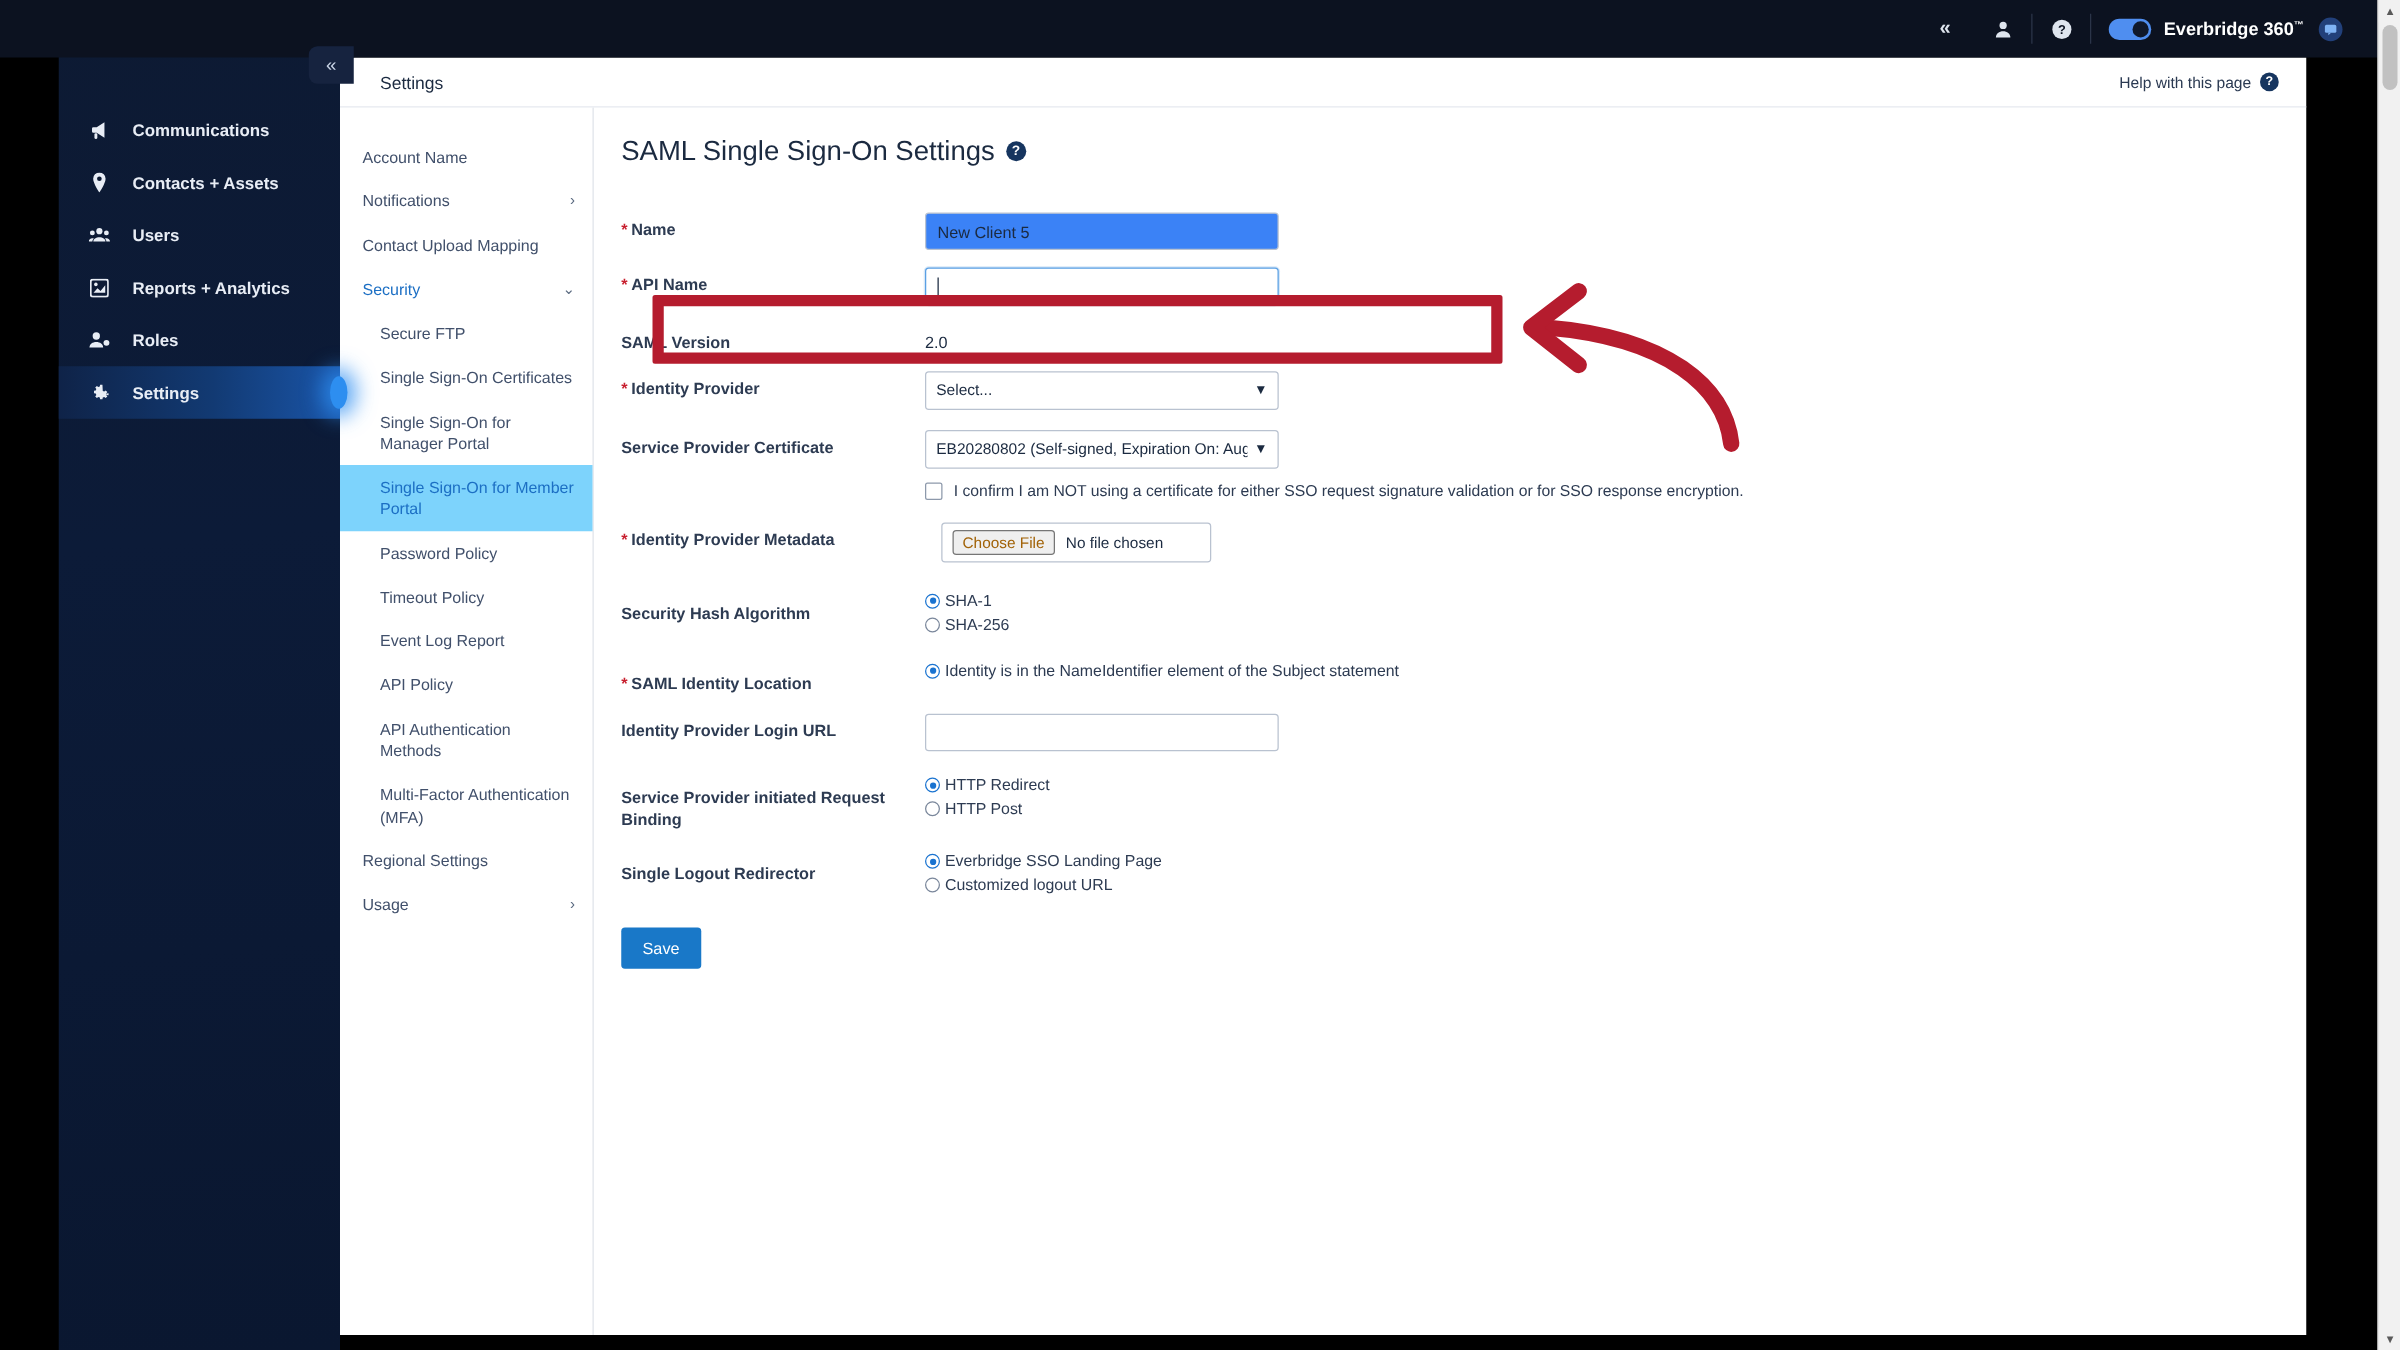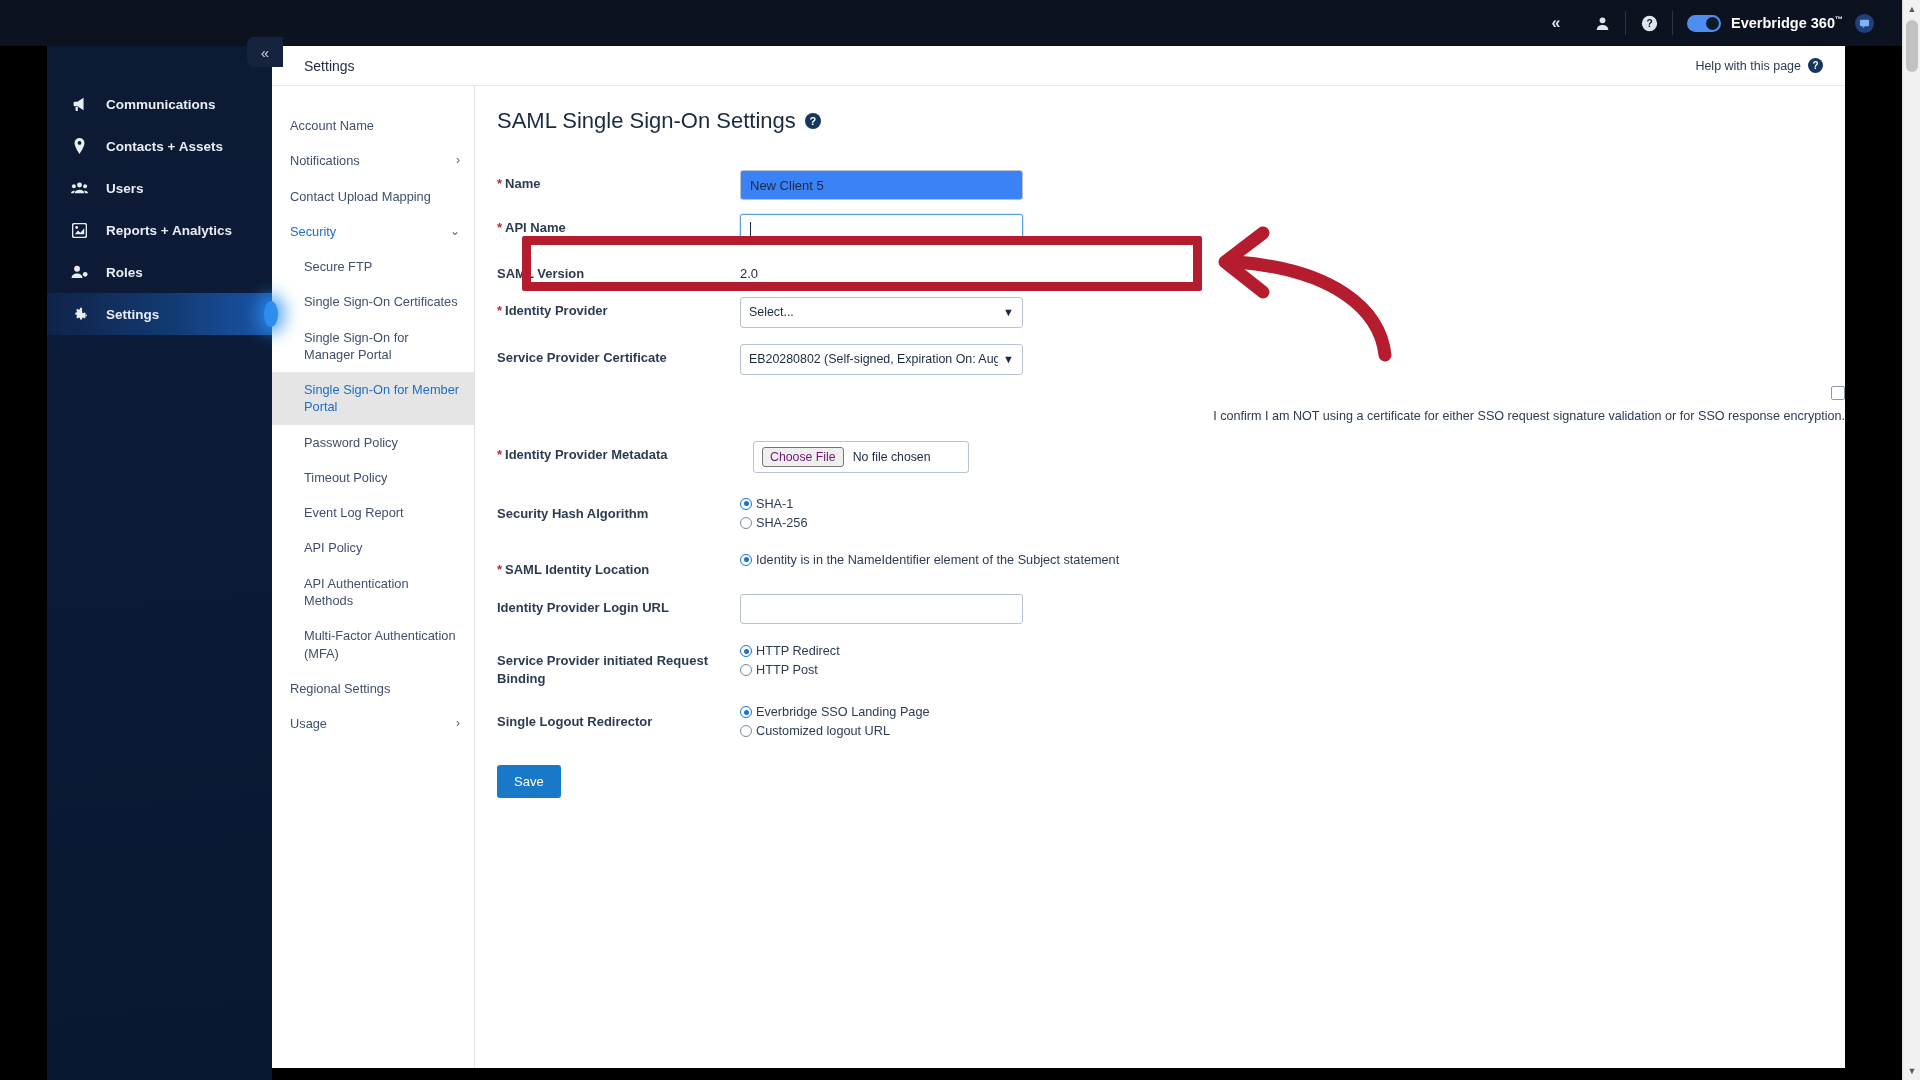--- a/index.html
+++ b/index.html
@@ -85,21 +85,21 @@
     flex-shrink: 0;
   }
   .subnav-item {
     position: relative; display: flex; align-items: flex-start;
     justify-content: space-between;
     padding: 9px 14px 9px 18px;
     font-size: 12.8px; color: #41506b; line-height: 1.35;
   }
   .subnav-item.child { padding-left: 32px; }
   .subnav-item.link { color: #1c6fc4; }
-  .subnav-item.selected { background: #e5e5e5; color: #1c6fc4; }
+  .subnav-item.selected { background: #7dd3fc; color: #1c6fc4; }
   .subnav-item .chev { color: #5a6б80; font-size: 12px; color: #5a6a80; flex-shrink: 0; margin-left: 6px; }
 
   
   .formpane { flex: 1; padding: 22px 0 0 22px; position: relative; }
   .form-title {
     display: flex; align-items: center; gap: 9px;
     font-size: 22px; color: #1b2a40; font-weight: 400; margin-bottom: 36px;
   }
   .title-help {
     width: 16px; height: 16px; border-radius: 50%;
@@ -136,35 +136,35 @@
     background: #fff; appearance: none; outline: none;
     white-space: nowrap; overflow: hidden; text-overflow: clip;
     display: flex; align-items: center;
   }
   .selwrap { position: relative; width: 283px; }
   .selwrap .arrow {
     position: absolute; right: 9px; top: 9px; pointer-events: none;
     font-size: 11px; color: #1b2a40; font-weight: 700;
   }
 
-  .checkrow { display: flex; align-items: flex-end; gap: 9px; padding-top: 3px; flex-direction: column; }
+  .checkrow { display: flex; align-items: flex-end; gap: 9px; padding-top: 3px; }
   .cbox {
     width: 14px; height: 14px; border: 1px solid #8d99ab;
     border-radius: 2px; background: #fff; flex-shrink: 0;
   }
   .cbox-label { font-size: 12.6px; color: #2d3b52; }
 
   .filebox {
     width: 216px; height: 32px;
     border: 1px solid #b9c2d0; border-radius: 3px; background: #fff;
     display: flex; align-items: center; padding: 0 8px; gap: 9px;
   }
   .filebtn {
     border: 1px solid #767676; background: #efefef; border-radius: 3px;
-    padding: 2px 7px; font-size: 12.3px; color: #701a75;
+    padding: 2px 7px; font-size: 12.3px; color: #a16207;
   }
   .filetext { font-size: 12.3px; color: #1b2a40; }
 
   .radio-group { padding-top: 2px; }
   .radio-row { display: flex; align-items: center; gap: 4px; margin-bottom: 5px; }
   .radio {
     width: 12px; height: 12px; border-radius: 50%;
     border: 1px solid #7a879b; background: #fff; flex-shrink: 0;
     position: relative;
   }

